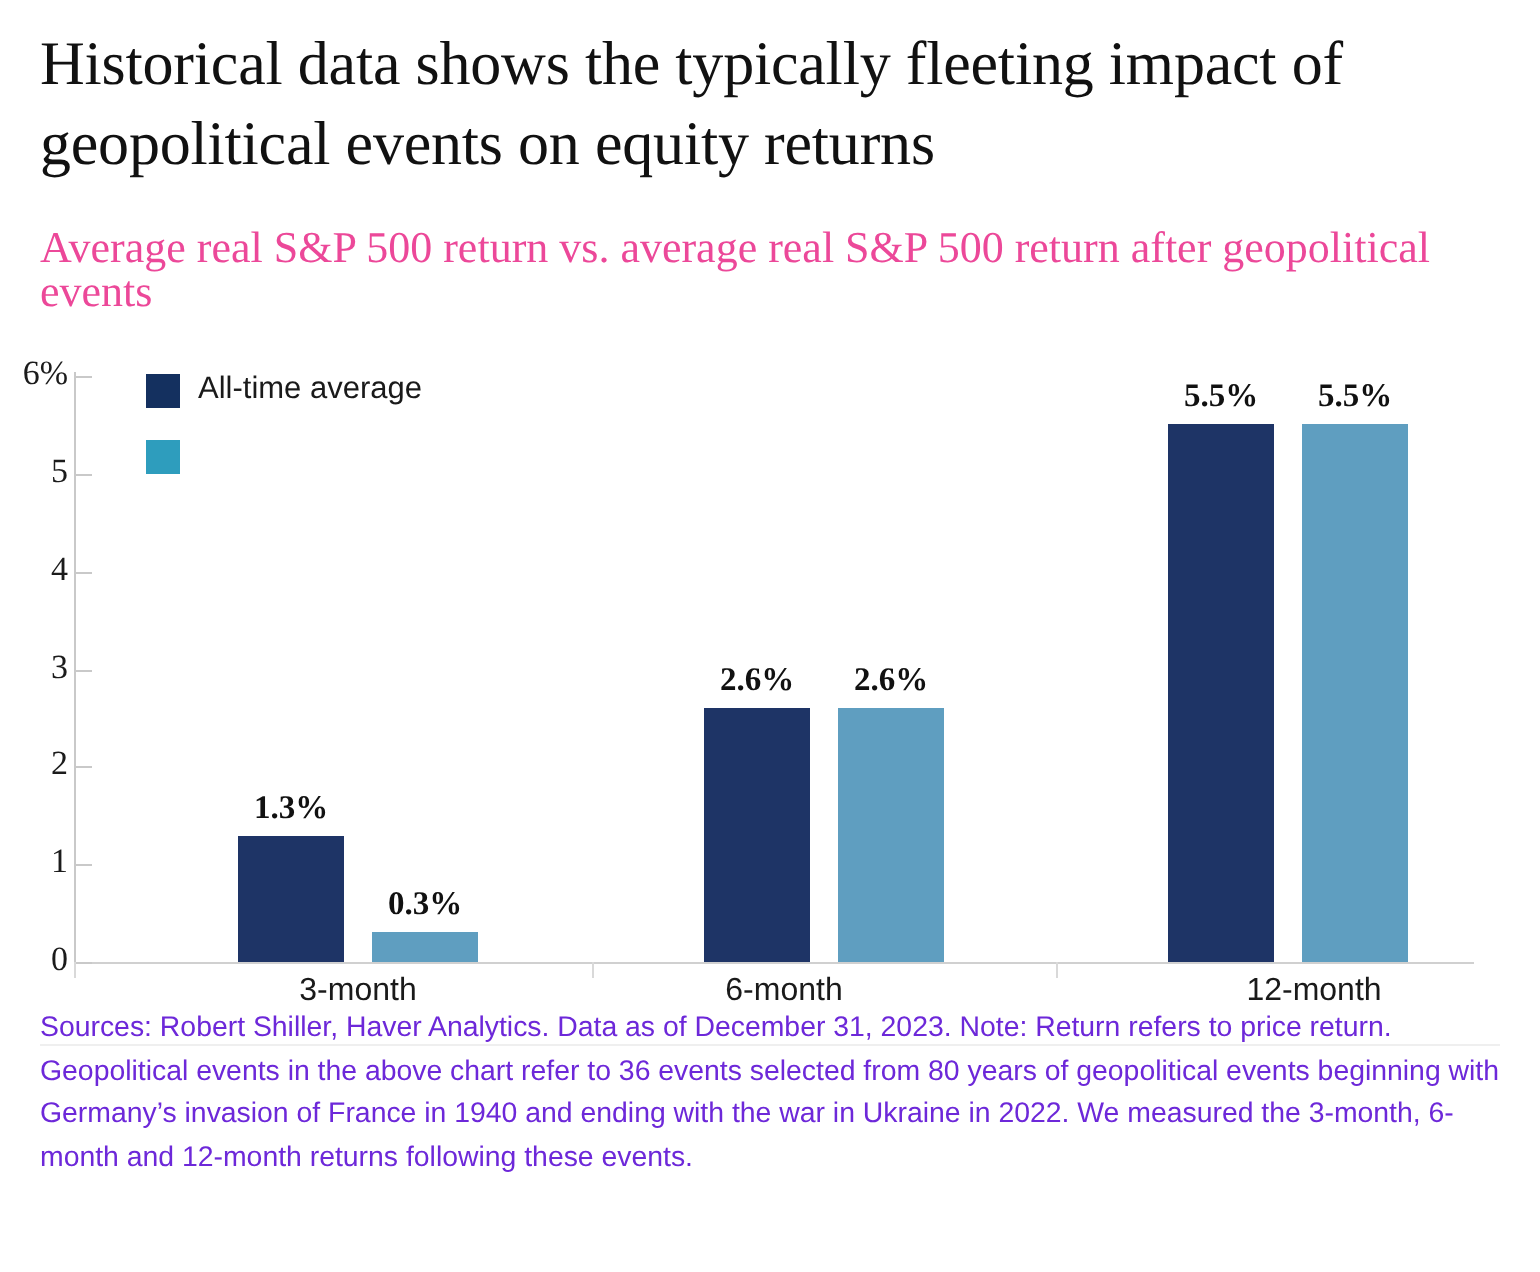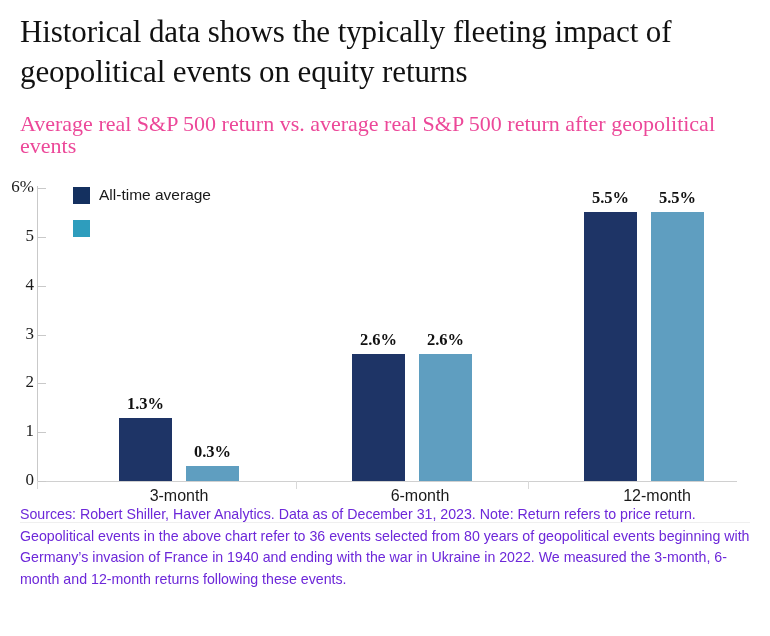--- a/index.html
+++ b/index.html
@@ -217,21 +217,21 @@
         <div class="bar" style="left: 119px; top: 257.517px; height: 63.4833px; background: rgb(30, 52, 102);"></div>
         <div class="bar-label" style="left: 110.5px; top: 233.517px;">1.3%</div>
         <div class="bar" style="left: 186px; top: 306.35px; height: 14.65px; background: rgb(95, 158, 192);"></div>
         <div class="bar-label" style="left: 177.5px; top: 282.35px;">0.3%</div>
         <div class="cat-label" style="left: 99px;">3-month</div>
         <div class="xsep" style="left: 296px;"></div>
         <div class="bar" style="left: 352px; top: 194.033px; height: 126.967px; background: rgb(30, 52, 102);"></div>
         <div class="bar-label" style="left: 343.5px; top: 170.033px;">2.6%</div>
         <div class="bar" style="left: 419px; top: 194.033px; height: 126.967px; background: rgb(95, 158, 192);"></div>
         <div class="bar-label" style="left: 410.5px; top: 170.033px;">2.6%</div>
-        <div class="cat-label" style="left: 340px;">6-month</div>
+        <div class="cat-label" style="left: 312px;">6-month</div>
         <div class="xsep" style="left: 528px;"></div>
         <div class="bar" style="left: 584px; top: 52.4167px; height: 268.583px; background: rgb(30, 52, 102);"></div>
         <div class="bar-label" style="left: 575.5px; top: 28.4167px;">5.5%</div>
         <div class="bar" style="left: 651px; top: 52.4167px; height: 268.583px; background: rgb(95, 158, 192);"></div>
         <div class="bar-label" style="left: 642.5px; top: 28.4167px;">5.5%</div>
         <div class="cat-label" style="left: 577px;">12-month</div>
         <div class="xsep" style="left: 37px;"></div>
       </div>
 
   </div>

